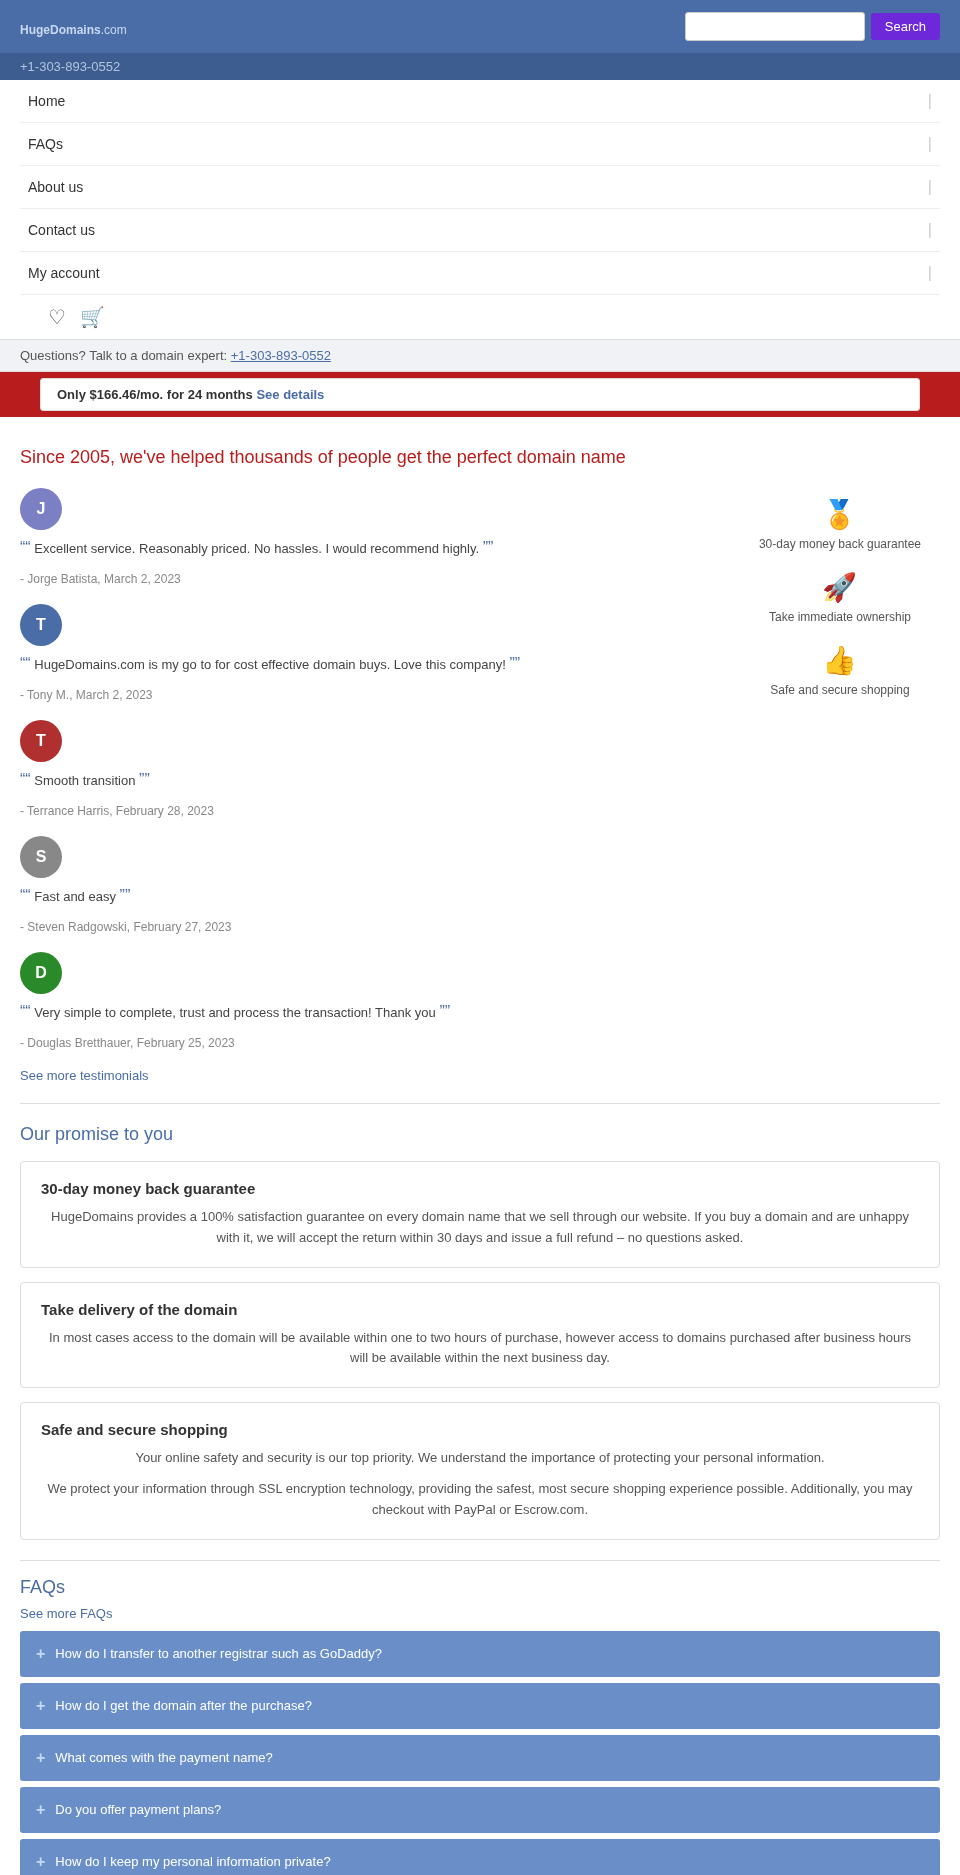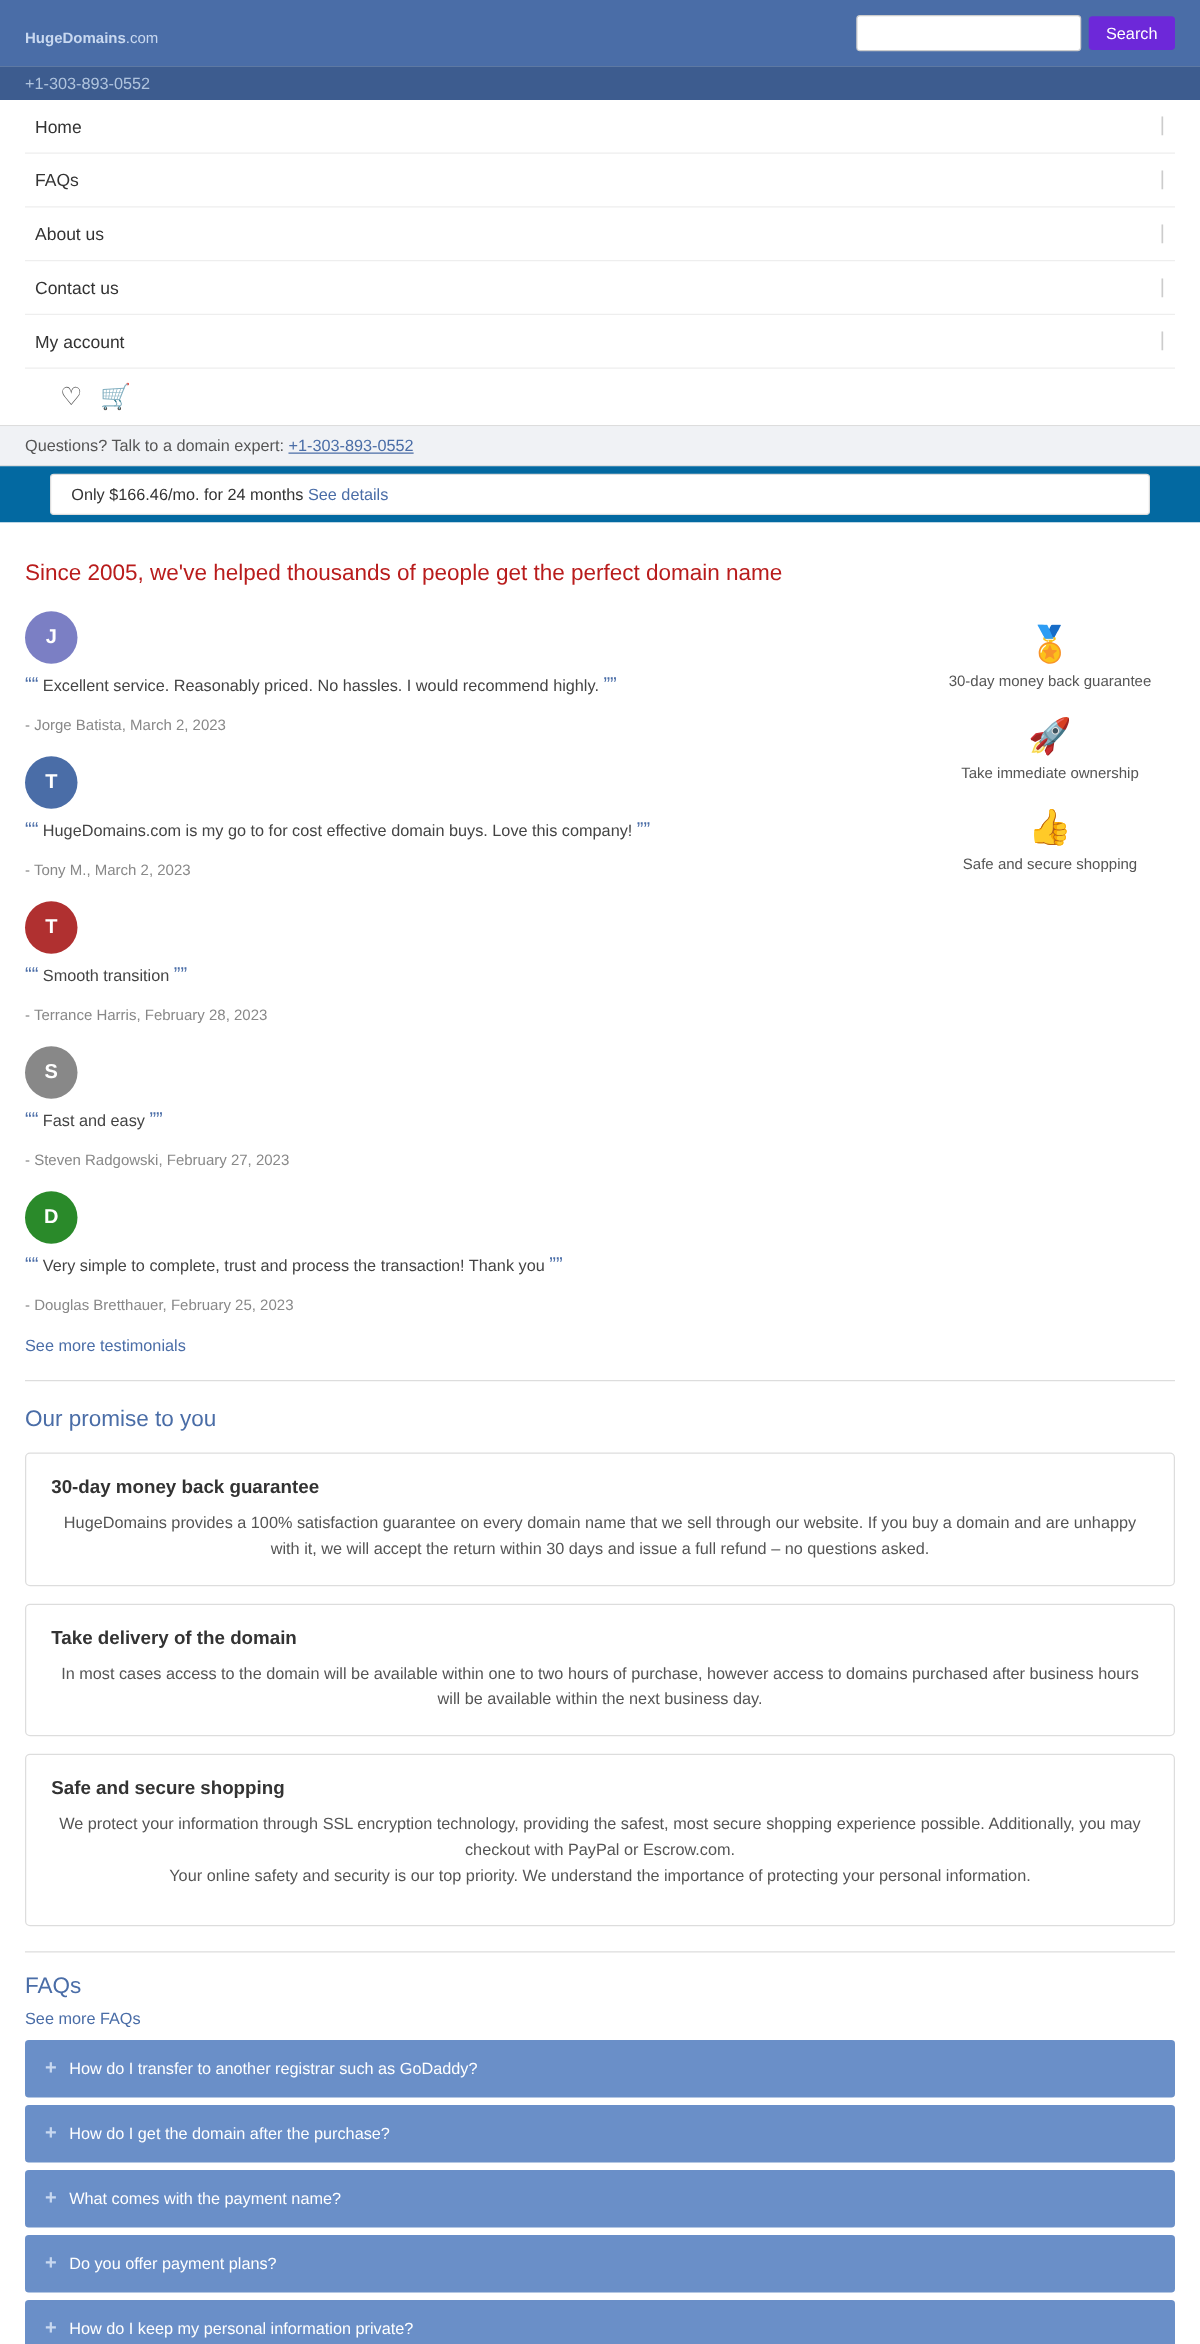--- a/index.html
+++ b/index.html
@@ -300,21 +300,21 @@
     <span class="nav-icon">♡</span>
     <span class="nav-icon">🛒</span>
   </div>
 </div>
 
 <div class="questions-bar">
   <span>Questions? Talk to a domain expert: </span>
   <a href="#" style="color:#4a6da7;">+1-303-893-0552</a>
 </div>
 
-<div style="padding: 6px 20px; background:#0369a1;">
+<div style="padding: 6px 20px; background:#b91c1c;font-weight:bold;">
   <div class="promo-bar">
     <span>Only $166.46/mo. for 24 months </span><a href="#" style="color:#4a6da7;">See details</a>
   </div>
 </div>
 
 <div class="main">
 
   <h2 class="section-title">Since 2005, we've helped thousands of people get the perfect domain name</h2>
 
   <div class="testimonials-container">
@@ -378,22 +378,22 @@
     <div class="promise-card-text">HugeDomains provides a 100% satisfaction guarantee on every domain name that we sell through our website. If you buy a domain and are unhappy with it, we will accept the return within 30 days and issue a full refund – no questions asked.</div>
   </div>
 
   <div class="promise-card">
     <div class="promise-card-title">Take delivery of the domain</div>
     <div class="promise-card-text">In most cases access to the domain will be available within one to two hours of purchase, however access to domains purchased after business hours will be available within the next business day.</div>
   </div>
 
   <div class="promise-card">
     <div class="promise-card-title">Safe and secure shopping</div>
+    <div class="promise-card-text" style="margin-bottom:10px;">Your online safety and security is our top priority. We understand the importance of protecting your personal information.</div>
     <div class="promise-card-text">We protect your information through SSL encryption technology, providing the safest, most secure shopping experience possible. Additionally, you may checkout with PayPal or Escrow.com.</div>
-    <div class="promise-card-text" style="margin-bottom:10px;">Your online safety and security is our top priority. We understand the importance of protecting your personal information.</div>
   </div>
 
   <div class="faq-section">
     <hr class="separator">
     <h2 class="faq-title">FAQs</h2>
     <a class="see-more-faqs" href="#">See more FAQs</a>
 
     <div class="faq-item">
       <span class="faq-plus">+</span>
       <span>How do I transfer to another registrar such as GoDaddy?</span>

